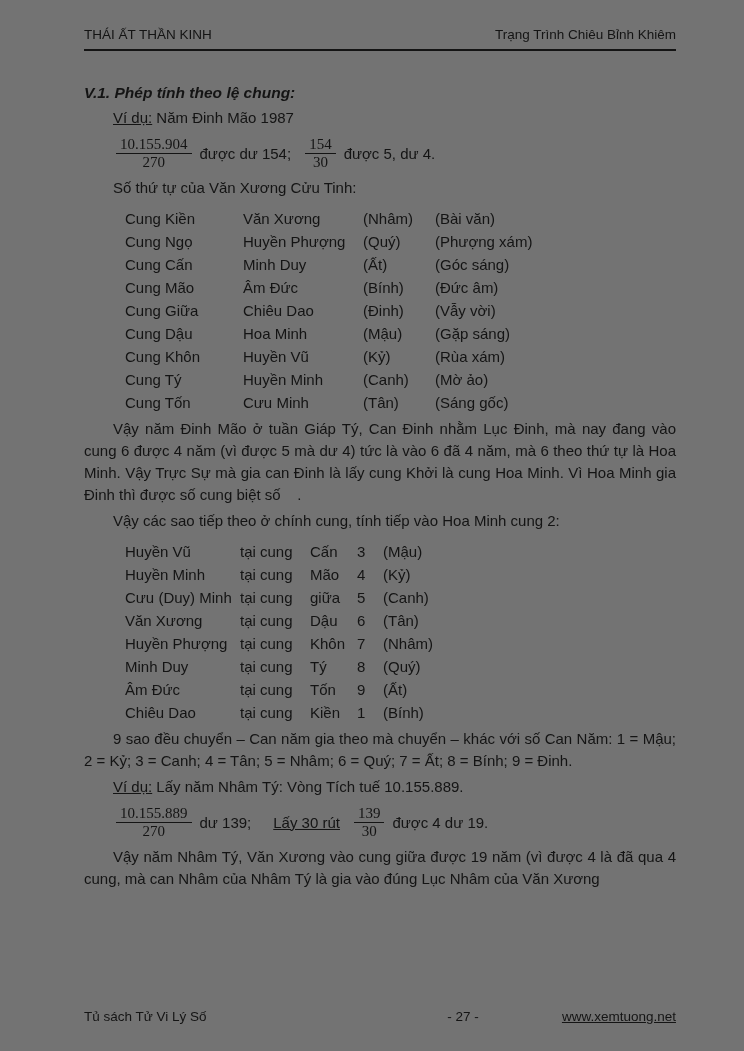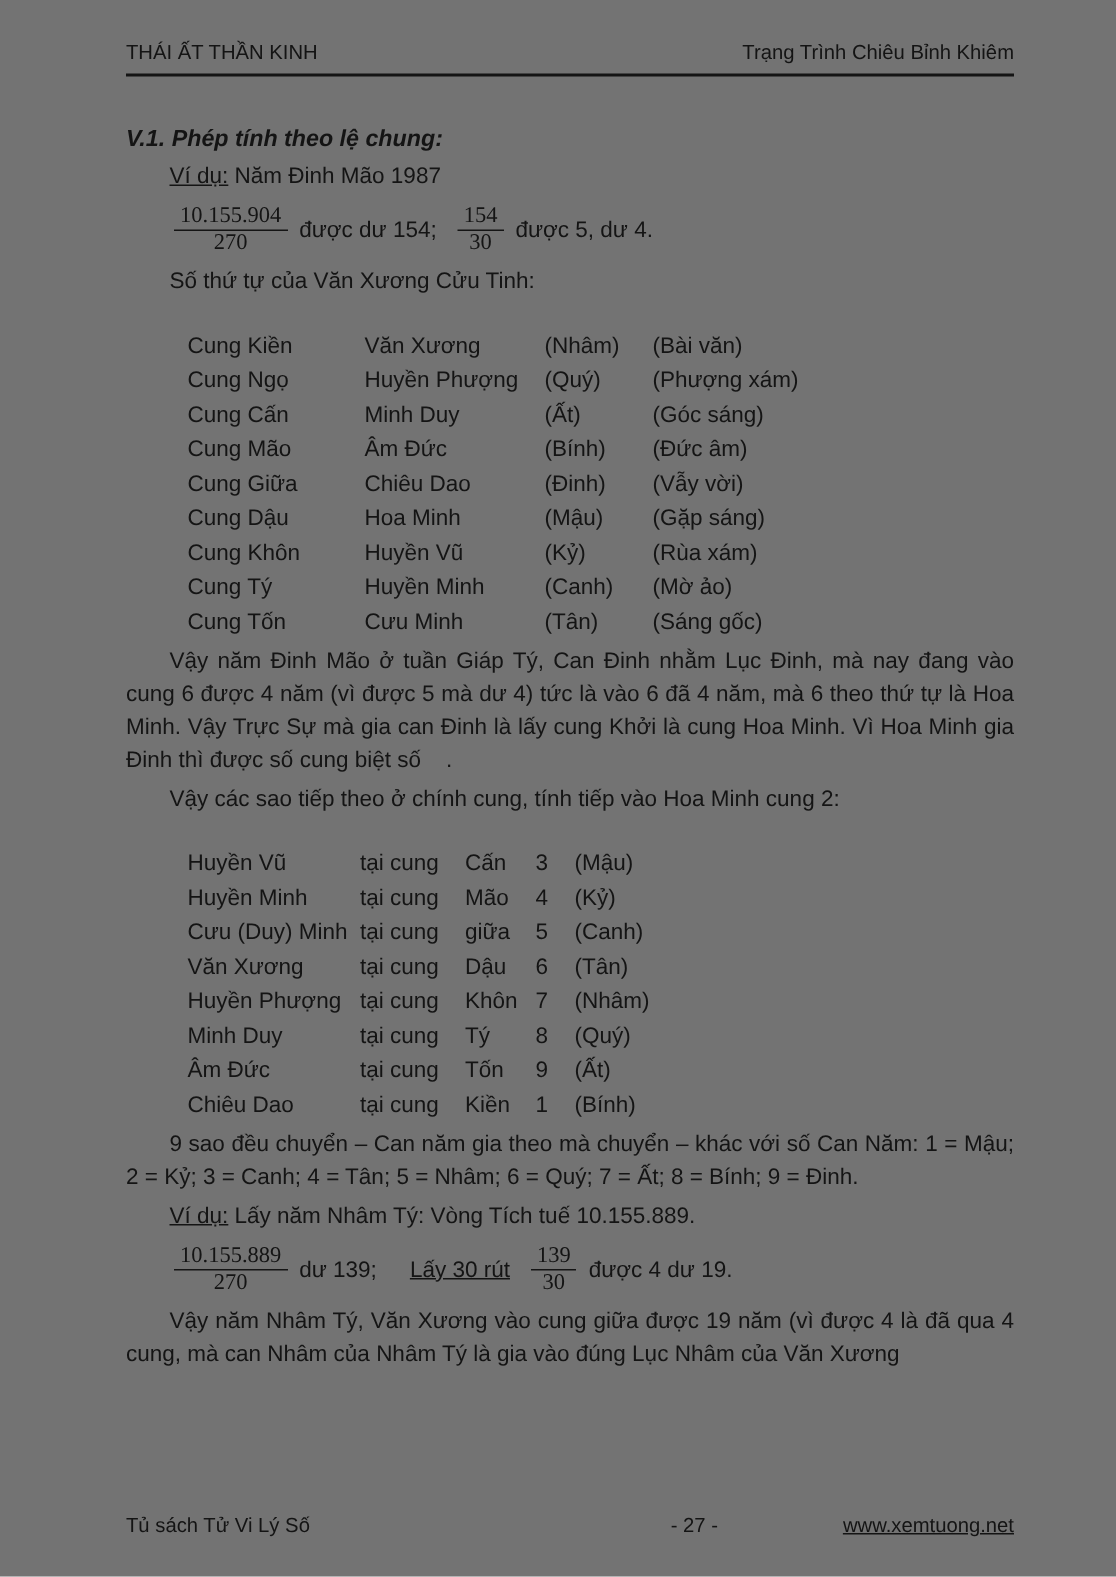--- a/index.html
+++ b/index.html
@@ -51,21 +51,21 @@
     font-family:"Liberation Serif", serif;
     font-size:15px; line-height:17px;
   }
   .frac .num { display:block; padding:0 4px; border-bottom:1px solid #141414; }
   .frac .den { display:block; }
   .formula .ft  { margin-left:8px; }
   .formula .ft2 { margin-left:22px;text-decoration:underline; }
   .formula .f2  { margin-left:14px; }
 
   
-  .tbl { margin-top:20px; margin-left:41px; }
+  .tbl { margin-top:8px; margin-left:41px; }
   .trow { display:flex; line-height:23px; }
   .tc { flex:0 0 auto; white-space:nowrap; }
   .t1 .c0 { width:118px; }
   .t1 .c1 { width:120px; }
   .t1 .c2 { width:72px; }
   .t2 .c0 { width:115px; }
   .t2 .c1 { width:70px; }
   .t2 .c2 { width:47px; }
   .t2 .c3 { width:26px; }
 

